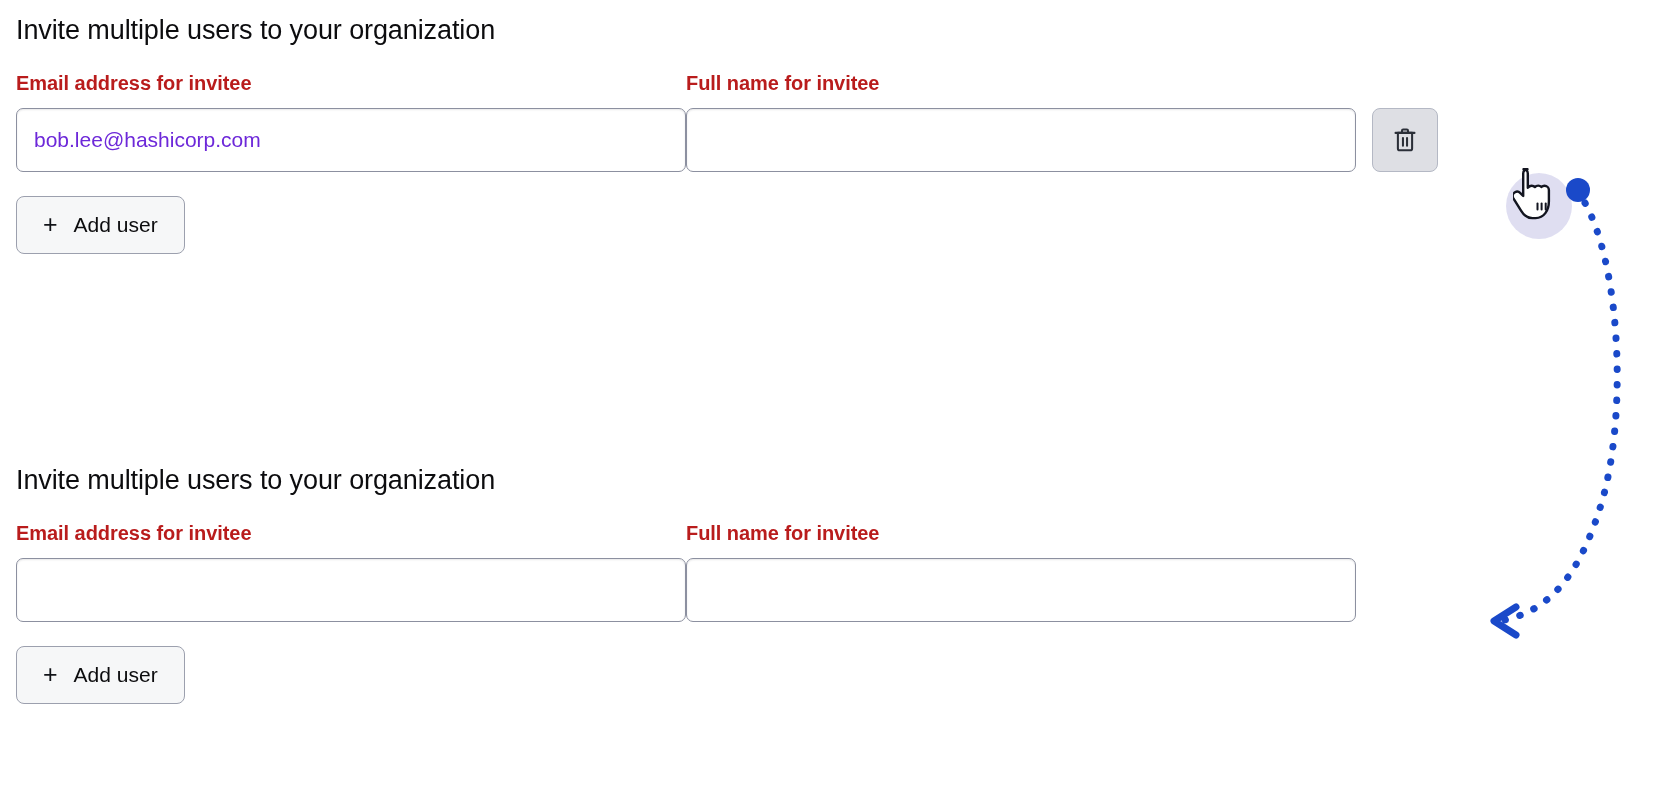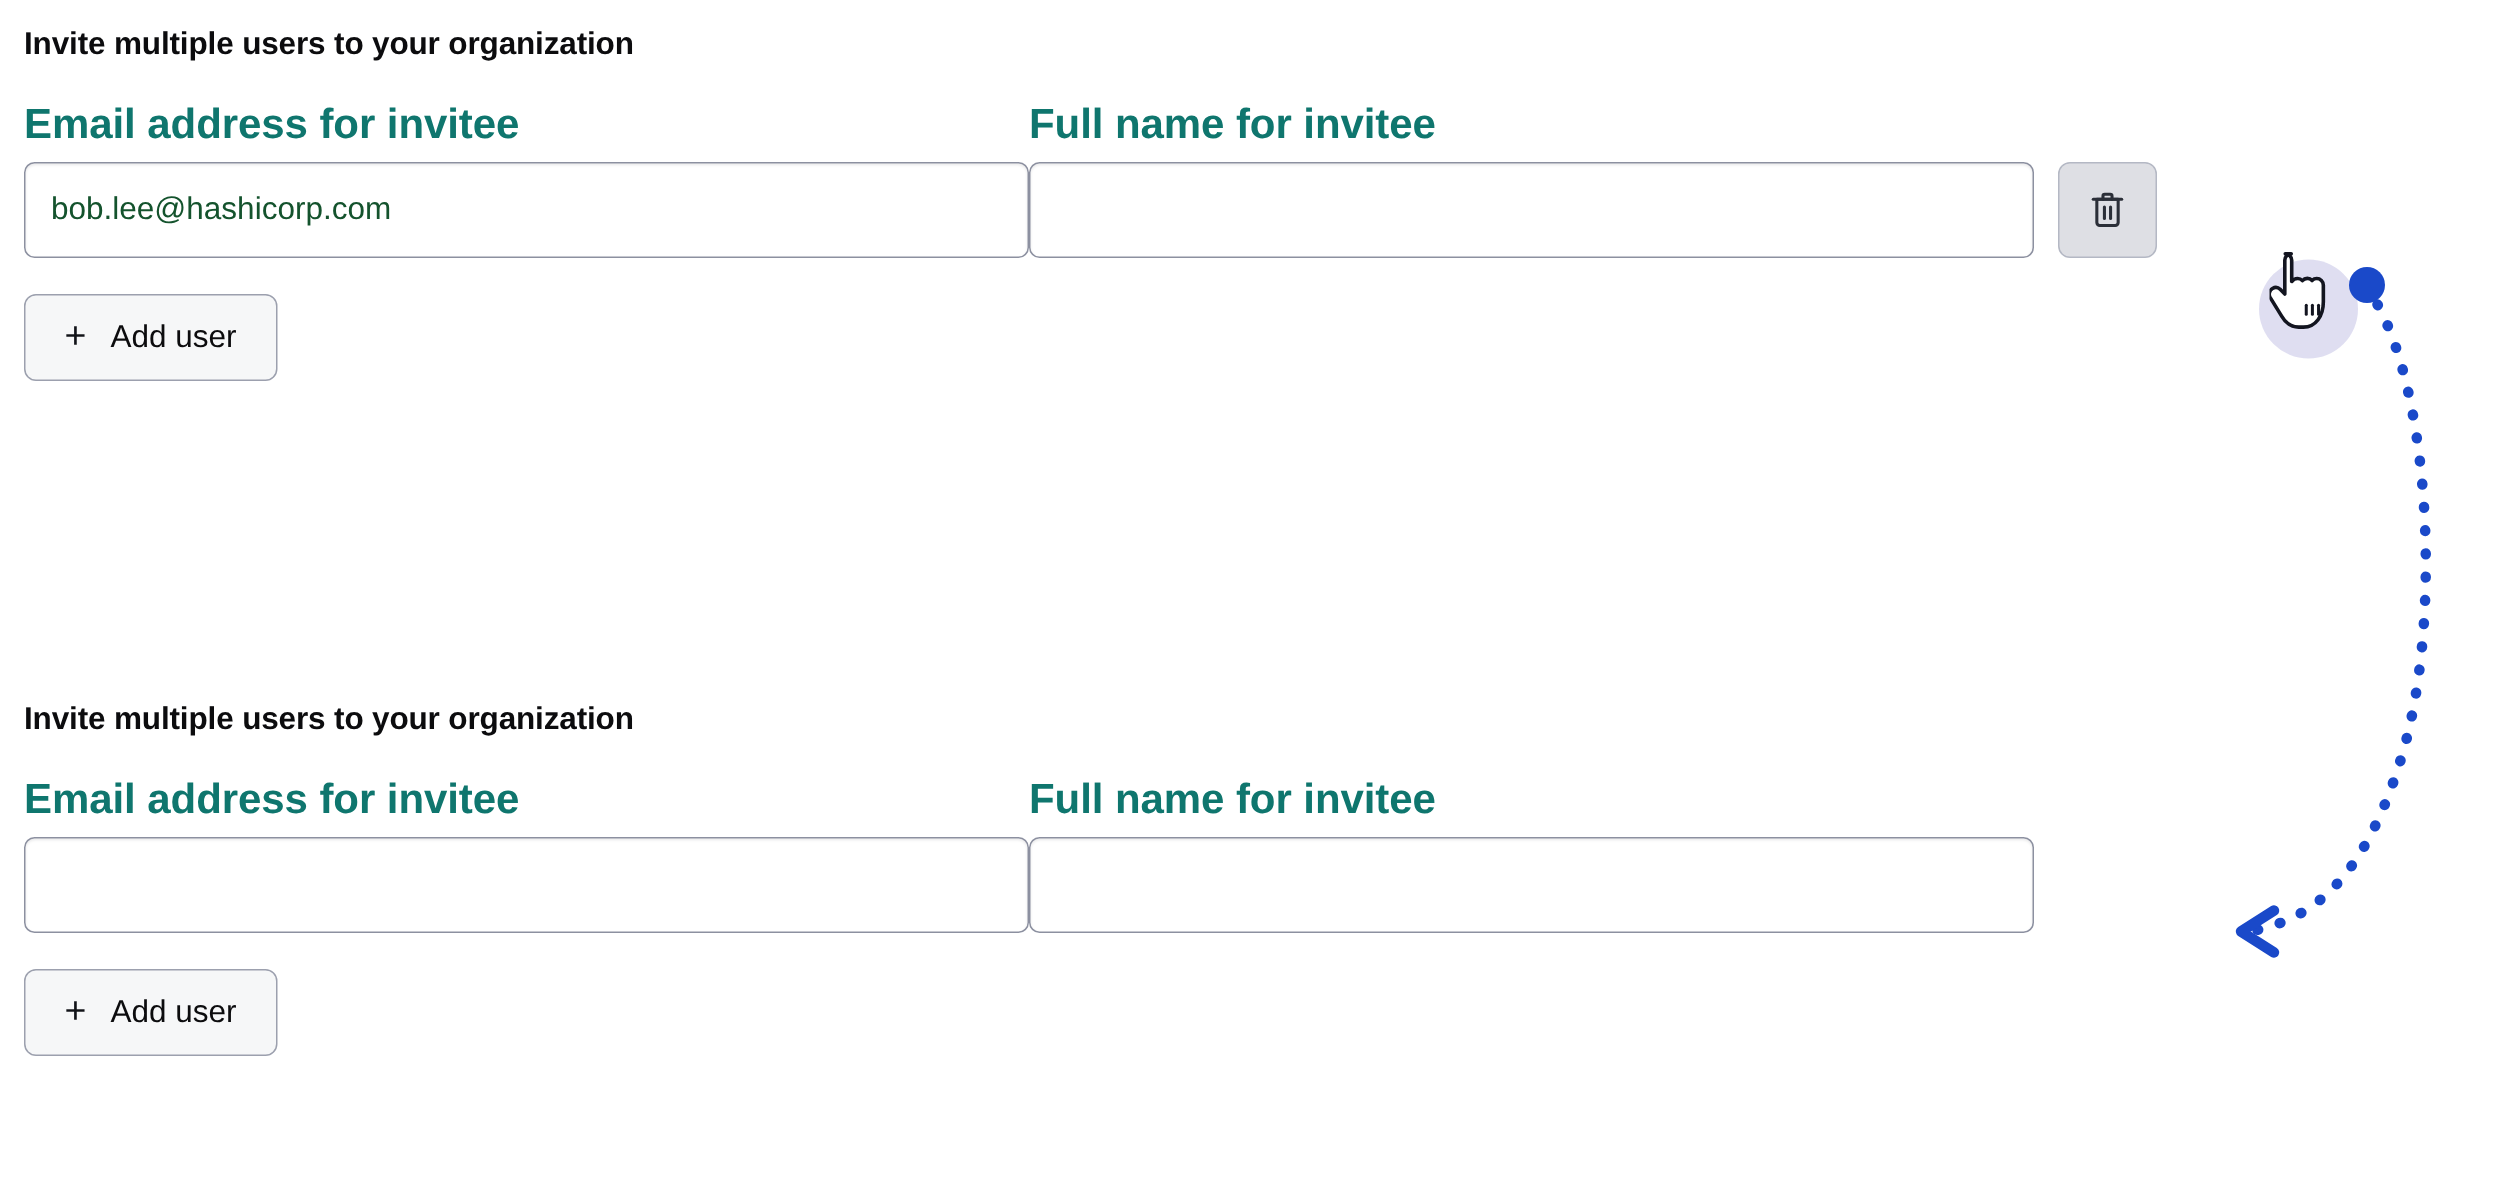--- a/index.html
+++ b/index.html
@@ -22,22 +22,22 @@
   
   .invite-section {
     position: absolute;
     left: 16px;
     width: 1640px;
   }
   #section-1 { top: 16px; }
   #section-2 { top: 466px; }
 
   .section-title {
-    font-size: 21px;
-    font-weight: 700;
+    font-size: 27px;
+    font-weight: 400;
     letter-spacing: -0.1px;
     line-height: 28px;
     color: #0c0c0e;
     margin: 0 0 26px 0;
     white-space: nowrap;
   }
 
   .row {
     position: relative;
     display: flex;
@@ -46,39 +46,39 @@
   }
 
   .field {
     display: flex;
     flex-direction: column;
   }
   .field-email { width: 670px; }
   .field-name  { width: 670px; }
 
   .field-label {
-    font-size: 28px;
+    font-size: 20px;
     font-weight: 700;
     line-height: 26px;
     letter-spacing: -0.05px;
-    color: #0f766e;
+    color: #b91c1c;
     margin-bottom: 12px;
     white-space: nowrap;
   }
 
   .text-input {
     width: 100%;
     height: 64px;
     border: 1.5px solid #8c90a0;
     border-radius: 7px;
     background: #ffffff;
     font-family: "Liberation Sans", sans-serif;
     font-size: 21px;
     line-height: 26px;
-    color: #14532d;
+    color: #6d28d9;
     padding: 0 17px;
     outline: none;
     box-shadow: inset 0 1px 2px rgba(19,21,32,.10);
   }
   .text-input::placeholder { color: #8c90a0; }
 
   
   .delete-btn {
     width: 66px;
     height: 64px;

